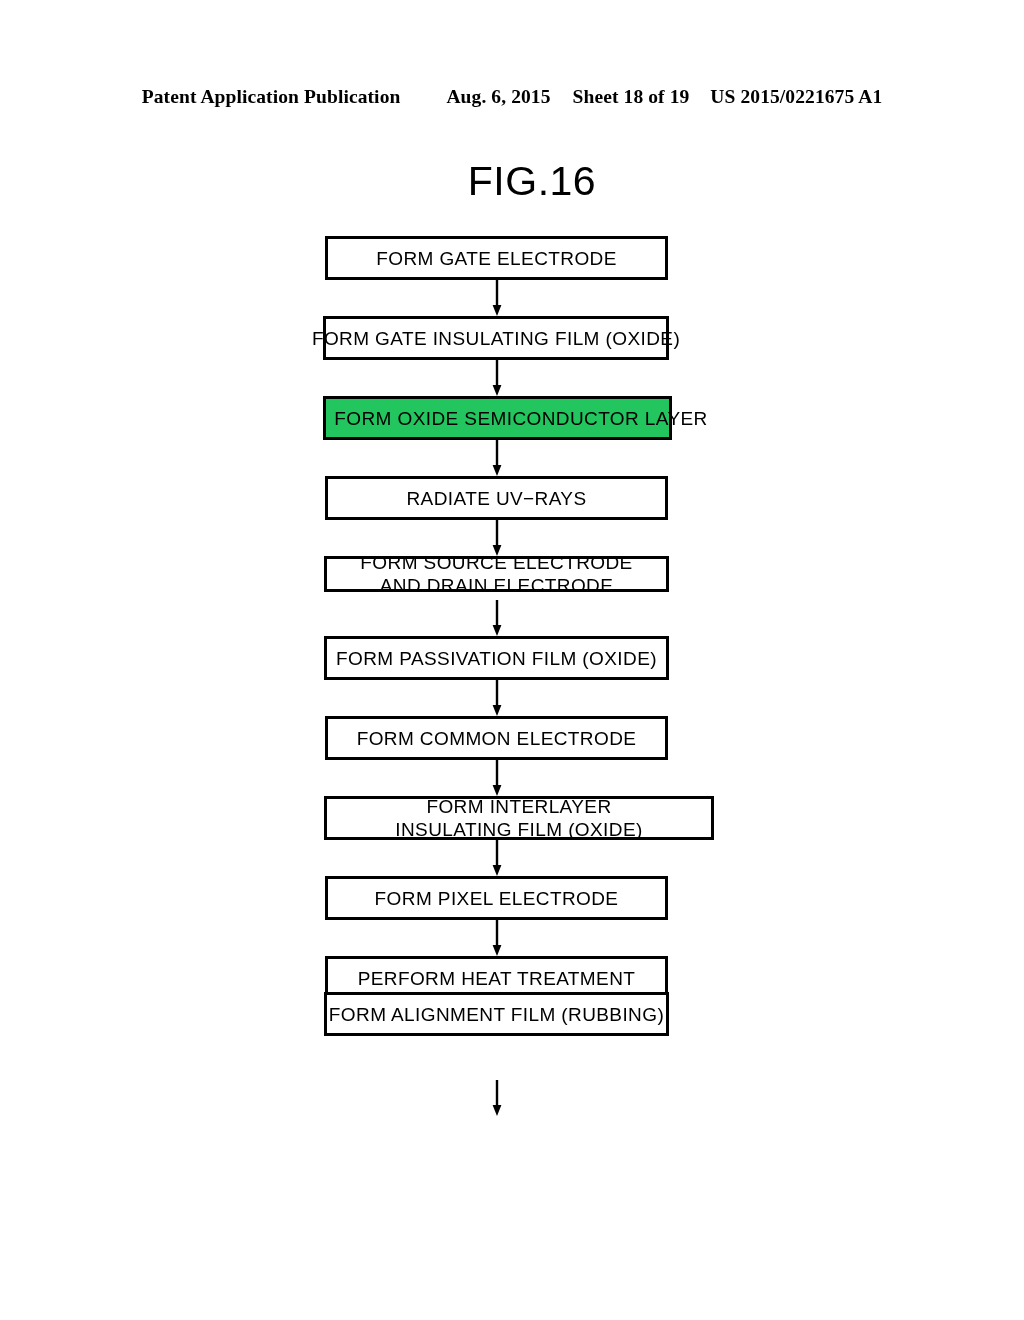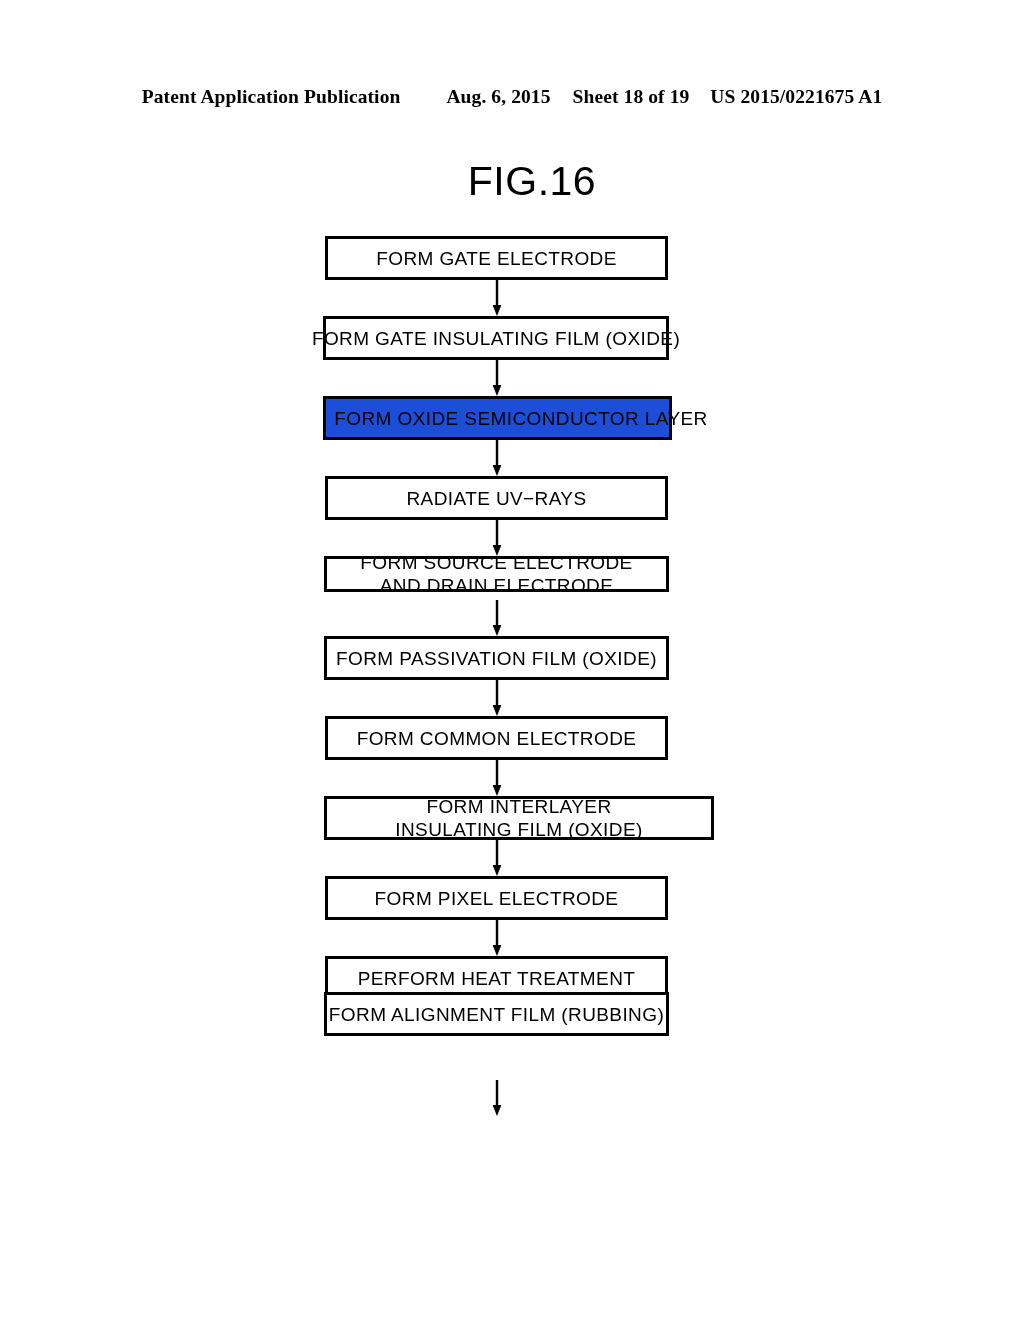--- a/index.html
+++ b/index.html
@@ -109,21 +109,21 @@
     </div>
     <div class="fc-node" style="left: 323px; top: 80px; width: 346px; height: 44px; border-color: rgb(0, 0, 0); background: rgb(255, 255, 255);">
       <span>FORM GATE INSULATING FILM (OXIDE)</span>
     </div>
     <div class="fc-arrow" style="left: 490px; top: 124px; height: 36px;">
       <svg width="14" height="36" viewBox="0 0 14 36">
         <line x1="7" y1="0" x2="7" y2="27" stroke="#000000" stroke-width="2.4"></line>
         <polygon points="7,36 2.6,25 11.4,25" fill="#000000"></polygon>
       </svg>
     </div>
-    <div class="fc-node" style="left: 323px; top: 160px; width: 349px; height: 44px; border-color: rgb(0, 0, 0); background: #1d4ed8; padding-left: 47px;">
+    <div class="fc-node" style="left: 323px; top: 160px; width: 349px; height: 44px; border-color: rgb(0, 0, 0); background: #22c55e; padding-left: 47px;">
       <span>FORM OXIDE SEMICONDUCTOR LAYER</span>
     </div>
     <div class="fc-arrow" style="left: 490px; top: 204px; height: 36px;">
       <svg width="14" height="36" viewBox="0 0 14 36">
         <line x1="7" y1="0" x2="7" y2="27" stroke="#000000" stroke-width="2.4"></line>
         <polygon points="7,36 2.6,25 11.4,25" fill="#000000"></polygon>
       </svg>
     </div>
     <div class="fc-node" style="left: 325px; top: 240px; width: 343px; height: 44px; border-color: rgb(0, 0, 0); background: rgb(255, 255, 255);">
       <span>RADIATE UV−RAYS</span>

